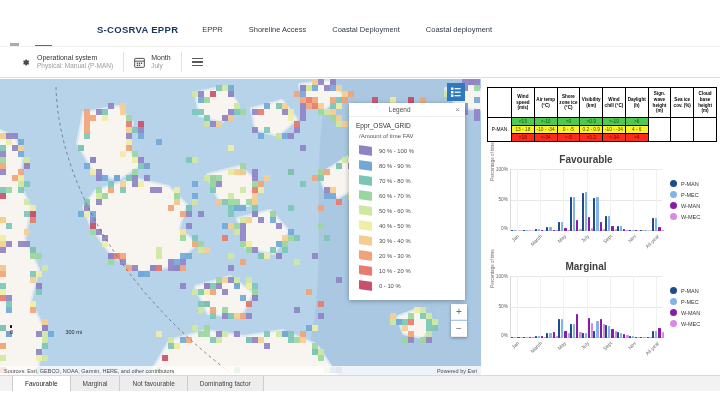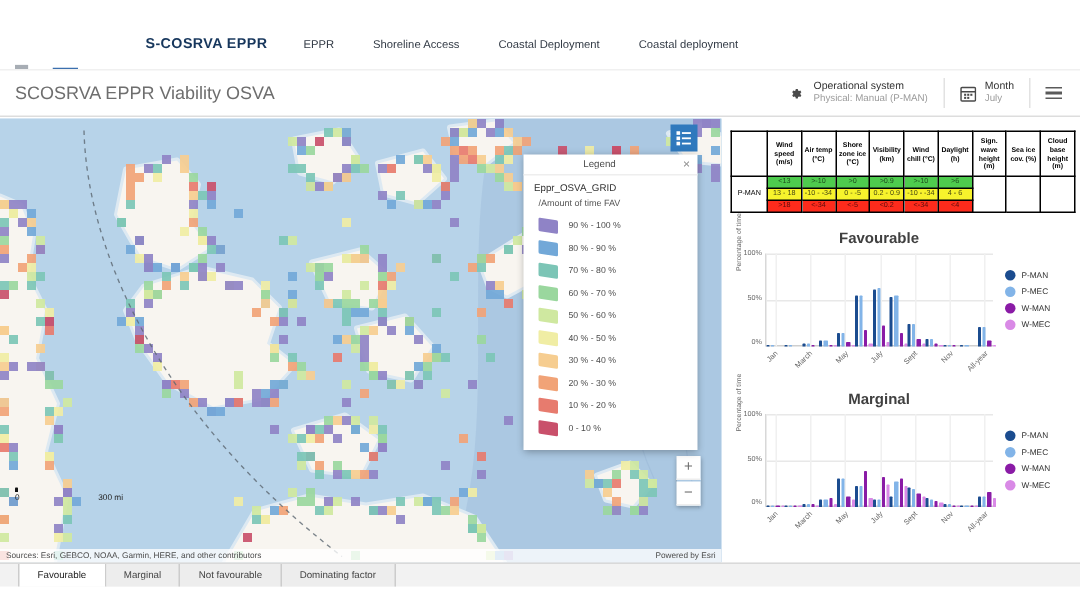--- a/index.html
+++ b/index.html
@@ -118,21 +118,20 @@
       <div class="nav-items">
           <div class="nav-item">EPPR</div>
           <div class="nav-item">Shoreline Access</div>
           <div class="nav-item">Coastal Deployment</div>
           <div class="nav-item">Coastal deployment</div>
         </div>
     </div>
   </div>
 
   <div class="titlebar">
-    <div class="page-title">SCOSRVA EPPR Viability OSVA</div>
 
     <div class="tool-group">
       <svg width="11" height="11" viewBox="0 0 24 24">
         <path fill="#4a4a4a" d="M12 8a4 4 0 100 8 4 4 0 000-8zm9 4a7 7 0 00-.1-1.2l2-1.6-2-3.4-2.4 1a7.3 7.3 0 00-2-1.2L16 3h-4l-.4 2.6a7.3 7.3 0 00-2 1.2l-2.5-1-2 3.4 2 1.6a7 7 0 000 2.4l-2 1.6 2 3.4 2.4-1a7.3 7.3 0 002 1.2L12 21h4l.4-2.6a7.3 7.3 0 002-1.2l2.5 1 2-3.4-2-1.6A7 7 0 0021 12z" transform="scale(0.75) translate(4 4)"></path>
       </svg>
       <div class="tool-text">
         <span class="tool-label">Operational system</span>
         <span class="tool-value">Physical: Manual (P-MAN)</span>
       </div>
     </div>

